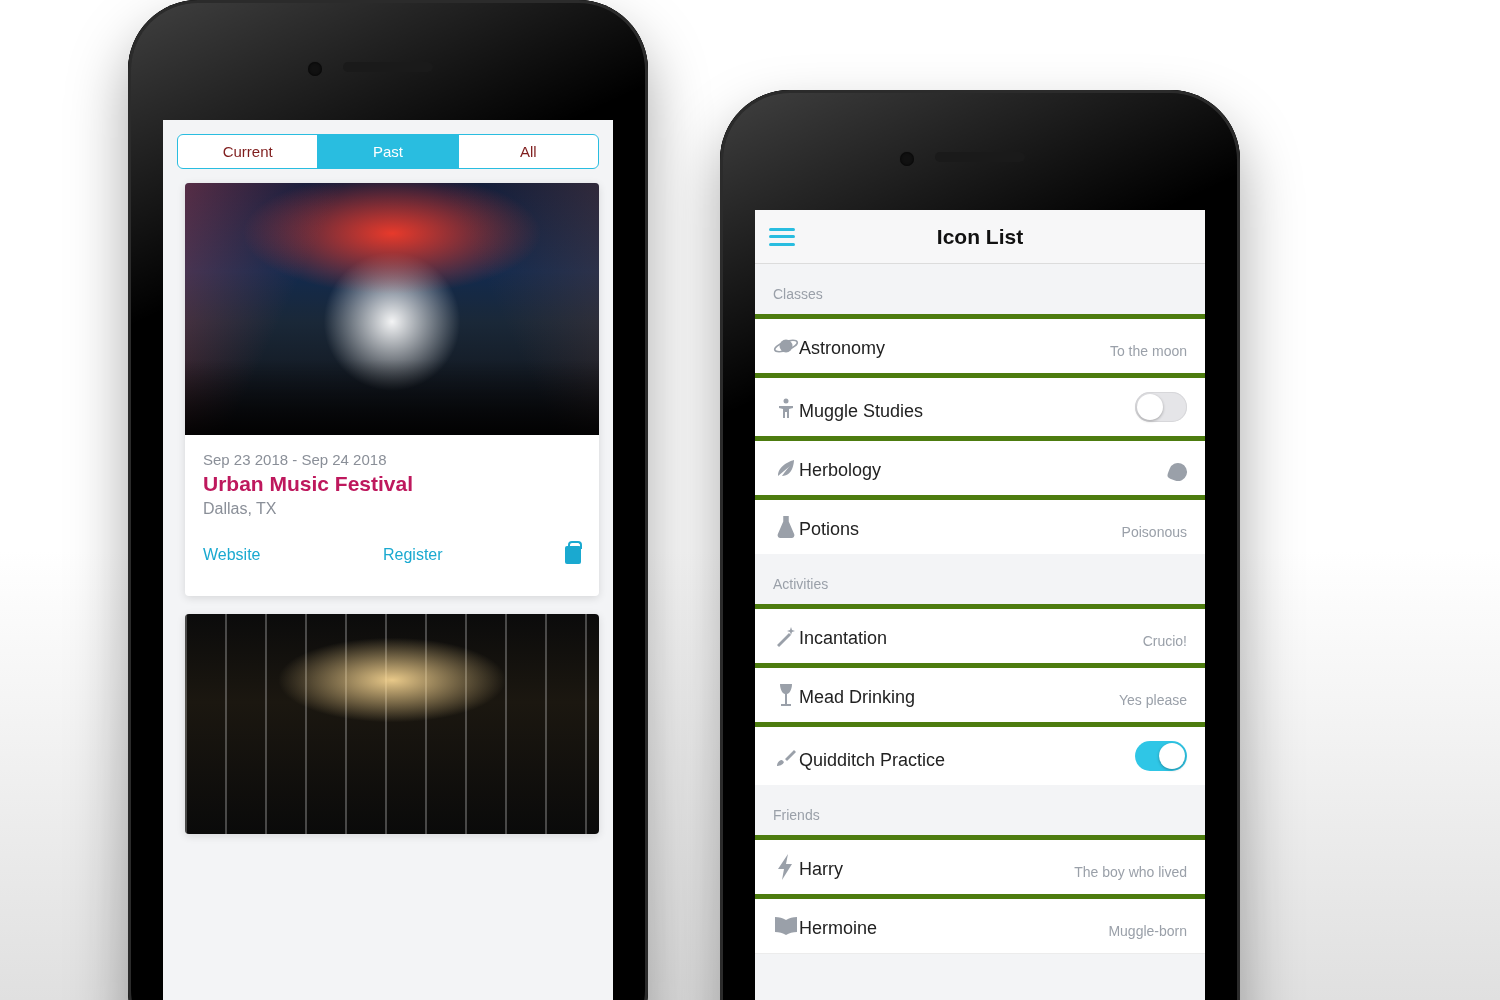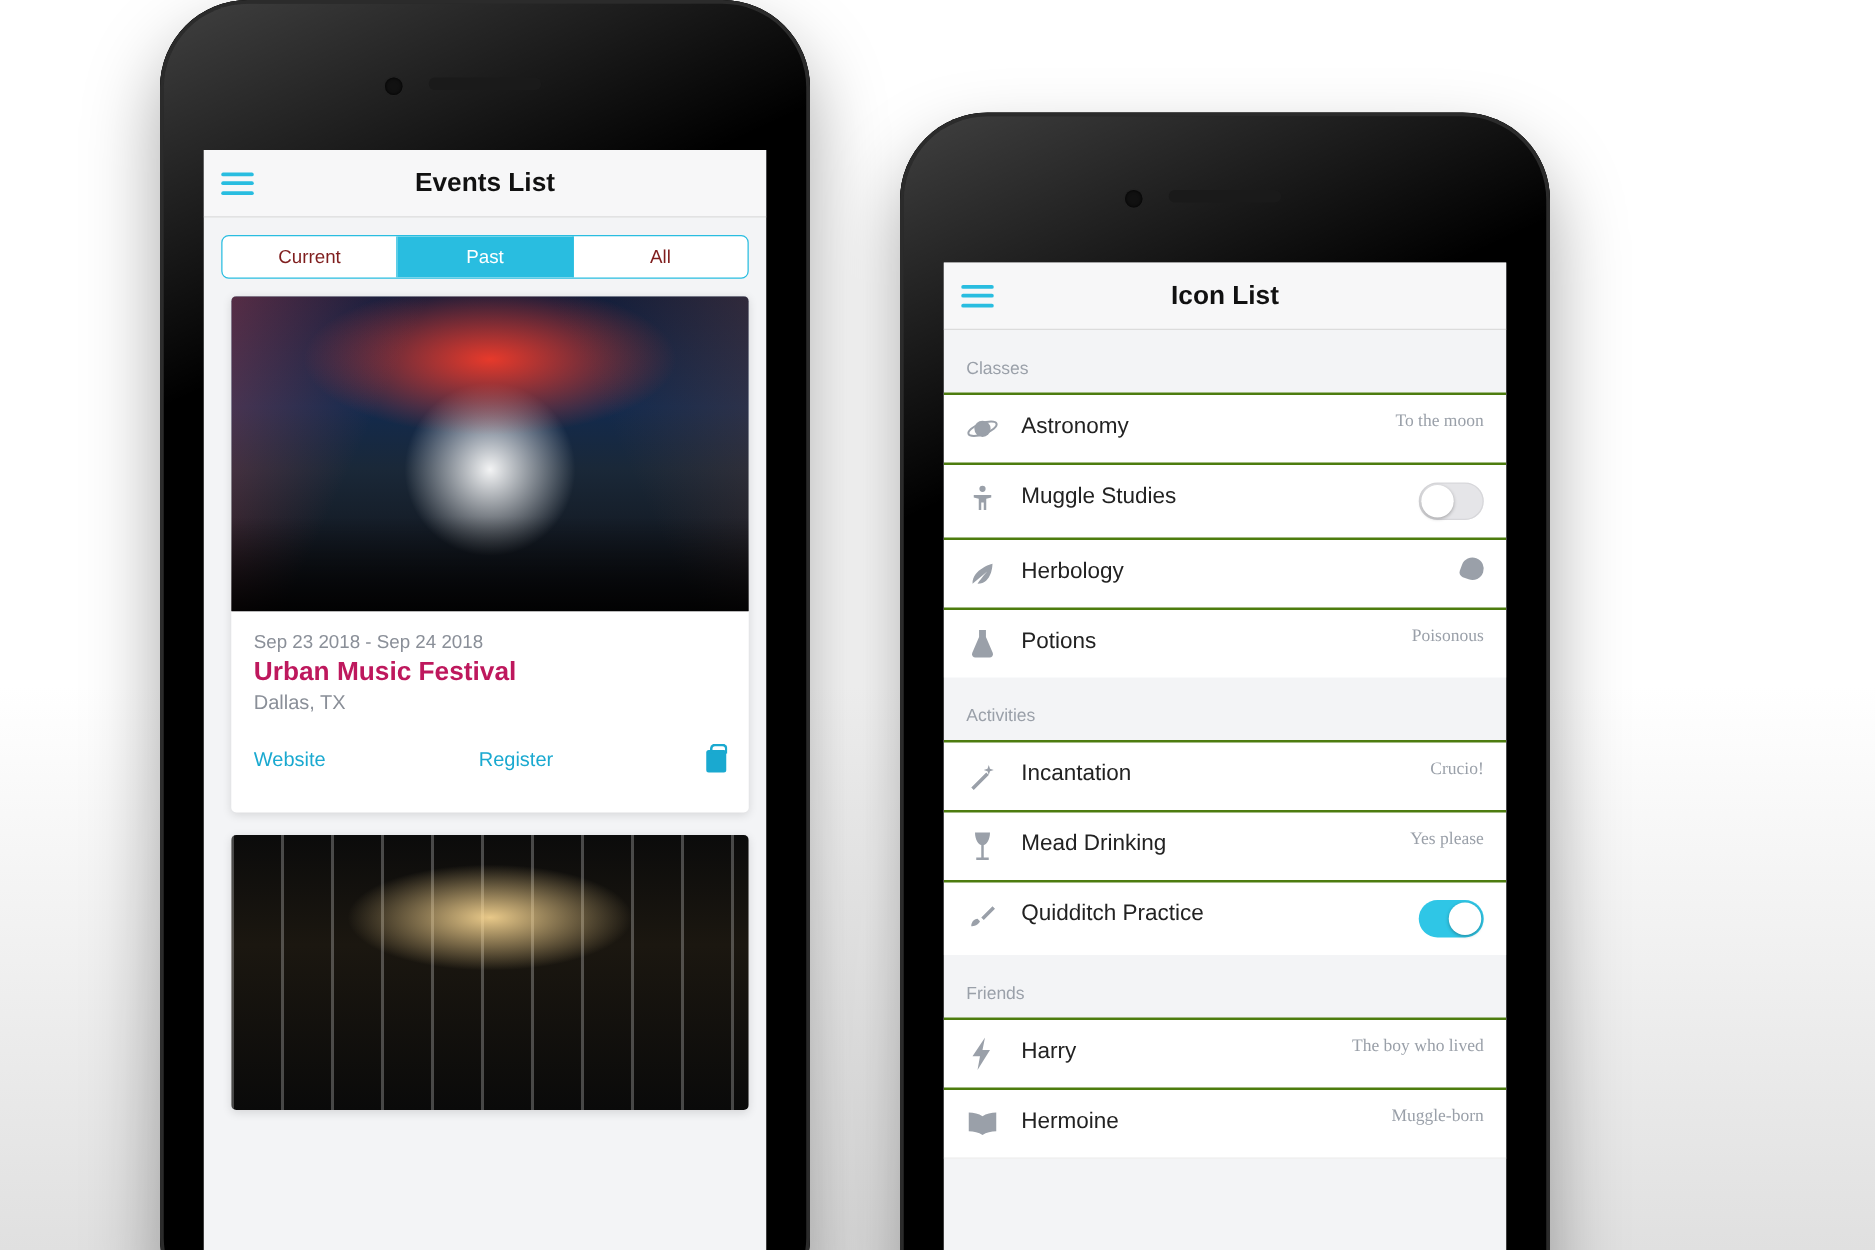--- a/index.html
+++ b/index.html
@@ -116,28 +116,28 @@
   .card2-img { height:220px;
     background:
       radial-gradient(ellipse 50% 35% at 50% 30%, rgba(255,220,150,.9), transparent 55%),
       repeating-linear-gradient(90deg, rgba(255,255,255,.25) 0 2px, transparent 2px 40px),
       linear-gradient(to bottom, #0b0b0b 0%, #1b1710 40%, #0a0a0a 100%);
   }
 
   
   .section-label { color:#9aa0a9; font-size:14px; padding:22px 18px 12px 18px; }
   .row {
-    display:flex; align-items:flex-start;
-    background:#fff; border-top:2px solid #4d7c0f;
-    padding:14px 18px; gap:18px;
+    display:flex; align-items:flex-end;
+    background:#fff; border-top:5px solid #4d7c0f;
+    padding:14px 18px; gap:0;
   }
   .row:last-of-type { border-bottom:1px solid #ececec; }
   .row .ic { width:26px; height:26px; color:#9aa0a9; display:flex; align-items:center; justify-content:center;}
   .row .label { flex:1; font-size:18px; color:#222; }
-  .row .trail { color:#9aa0a9; font-size:14px;font-family:Liberation Serif, serif; }
+  .row .trail { color:#9aa0a9; font-size:14px; }
   .toggle {
     width:52px; height:30px; border-radius:15px; background:#e5e5e8; position:relative;
     box-shadow: inset 0 0 0 1px #d7d7da;
   }
   .toggle .knob {
     position:absolute; top:2px; left:2px; width:26px; height:26px;
     background:#fff; border-radius:50%; box-shadow:0 1px 3px rgba(0,0,0,.3);
     transition:.2s;
   }
   .toggle.on { background:#2fc6e6; box-shadow:none;}
@@ -151,69 +151,61 @@
   .phone.right { left: 720px; top: 90px; }
 </style>
 </head>
 <body>
 
 <div class="phone left">
   <div class="cam"></div>
   <div class="earpiece"></div>
   <div class="screen">
 
+
+    <div class="segmented">
+      <div>Current</div>
+      <div class="active">Past</div>
+      <div>All</div>
+    </div>
+
+    <div class="card">
+      <div class="card-img">
+        <div class="festival-scene"></div>
+      </div>
+      <div class="card-body">
+        <div class="card-date">Sep 23 2018 - Sep 24 2018</div>
+        <div class="card-title">Urban Music Festival</div>
+        <div class="card-loc">Dallas, TX</div>
+      </div>
+      <div class="card-actions">
+        <span>Website</span>
+        <span>Register</span>
+        <span class="bag-icon"></span>
+      </div>
+    </div>
+
+    <div class="card">
+      <div class="card2-img"></div>
+    </div>
+
+  </div>
+</div>
+
+<div class="phone right">
+  <div class="cam"></div>
+  <div class="earpiece"></div>
+  <div class="screen">
+
     <div class="navbar">
       <div class="hamburger">
         <span></span>
           <span></span>
           <span></span>
       </div>
-      <div class="nav-title">Events List</div>
-    </div>
-
-    <div class="segmented">
-      <div>Current</div>
-      <div class="active">Past</div>
-      <div>All</div>
-    </div>
-
-    <div class="card">
-      <div class="card-img">
-        <div class="festival-scene"></div>
-      </div>
-      <div class="card-body">
-        <div class="card-date">Sep 23 2018 - Sep 24 2018</div>
-        <div class="card-title">Urban Music Festival</div>
-        <div class="card-loc">Dallas, TX</div>
-      </div>
-      <div class="card-actions">
-        <span>Website</span>
-        <span>Register</span>
-        <span class="bag-icon"></span>
-      </div>
-    </div>
-
-    <div class="card">
-      <div class="card2-img"></div>
-    </div>
-
-  </div>
-</div>
-
-<div class="phone right">
-  <div class="cam"></div>
-  <div class="earpiece"></div>
-  <div class="screen">
-
-    <div class="navbar">
-      <div class="hamburger">
-        <span></span>
-          <span></span>
-          <span></span>
-      </div>
       <div class="nav-title">Icon List</div>
     </div>
 
     <div class="section-label">Classes</div>
 
     <div class="row">
       <div class="ic">
         <svg width="26" height="26" viewBox="0 0 24 24" fill="none">
             <circle cx="12" cy="12" r="6" fill="#9aa0a9"></circle>
             <ellipse cx="12" cy="12" rx="11" ry="4" stroke="#9aa0a9" stroke-width="1.5" fill="none" transform="rotate(-20 12 12)"></ellipse>

